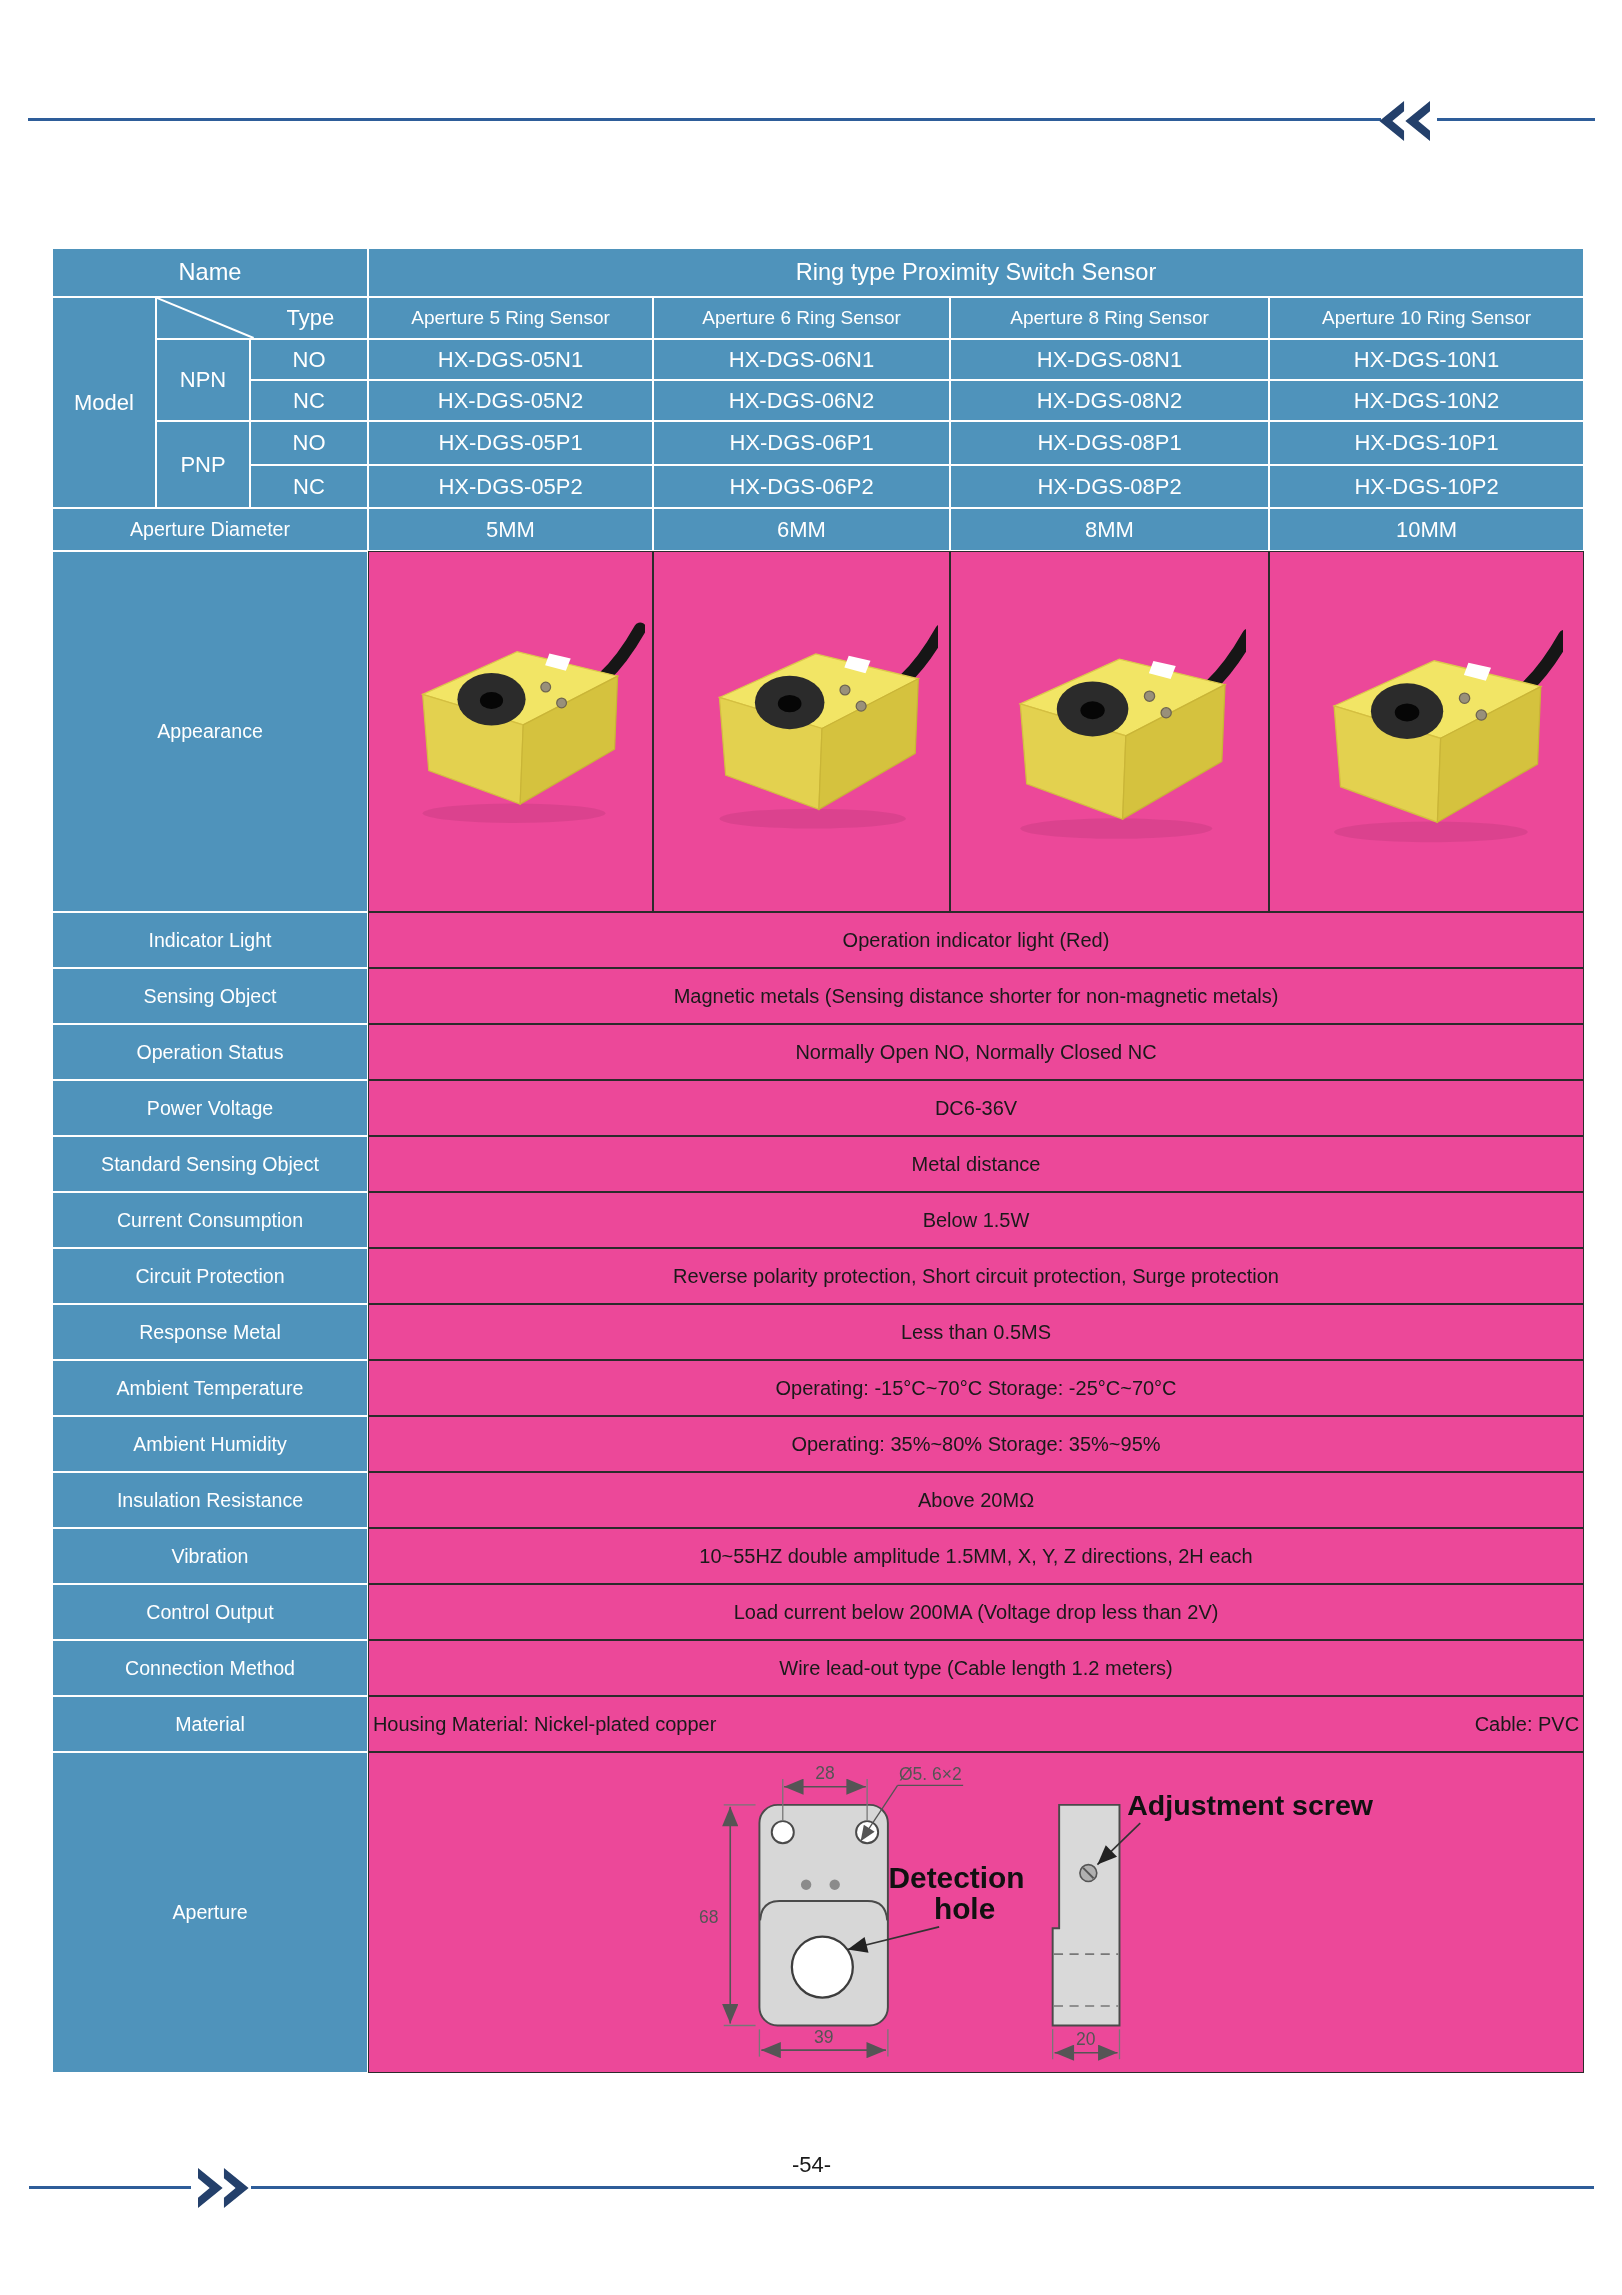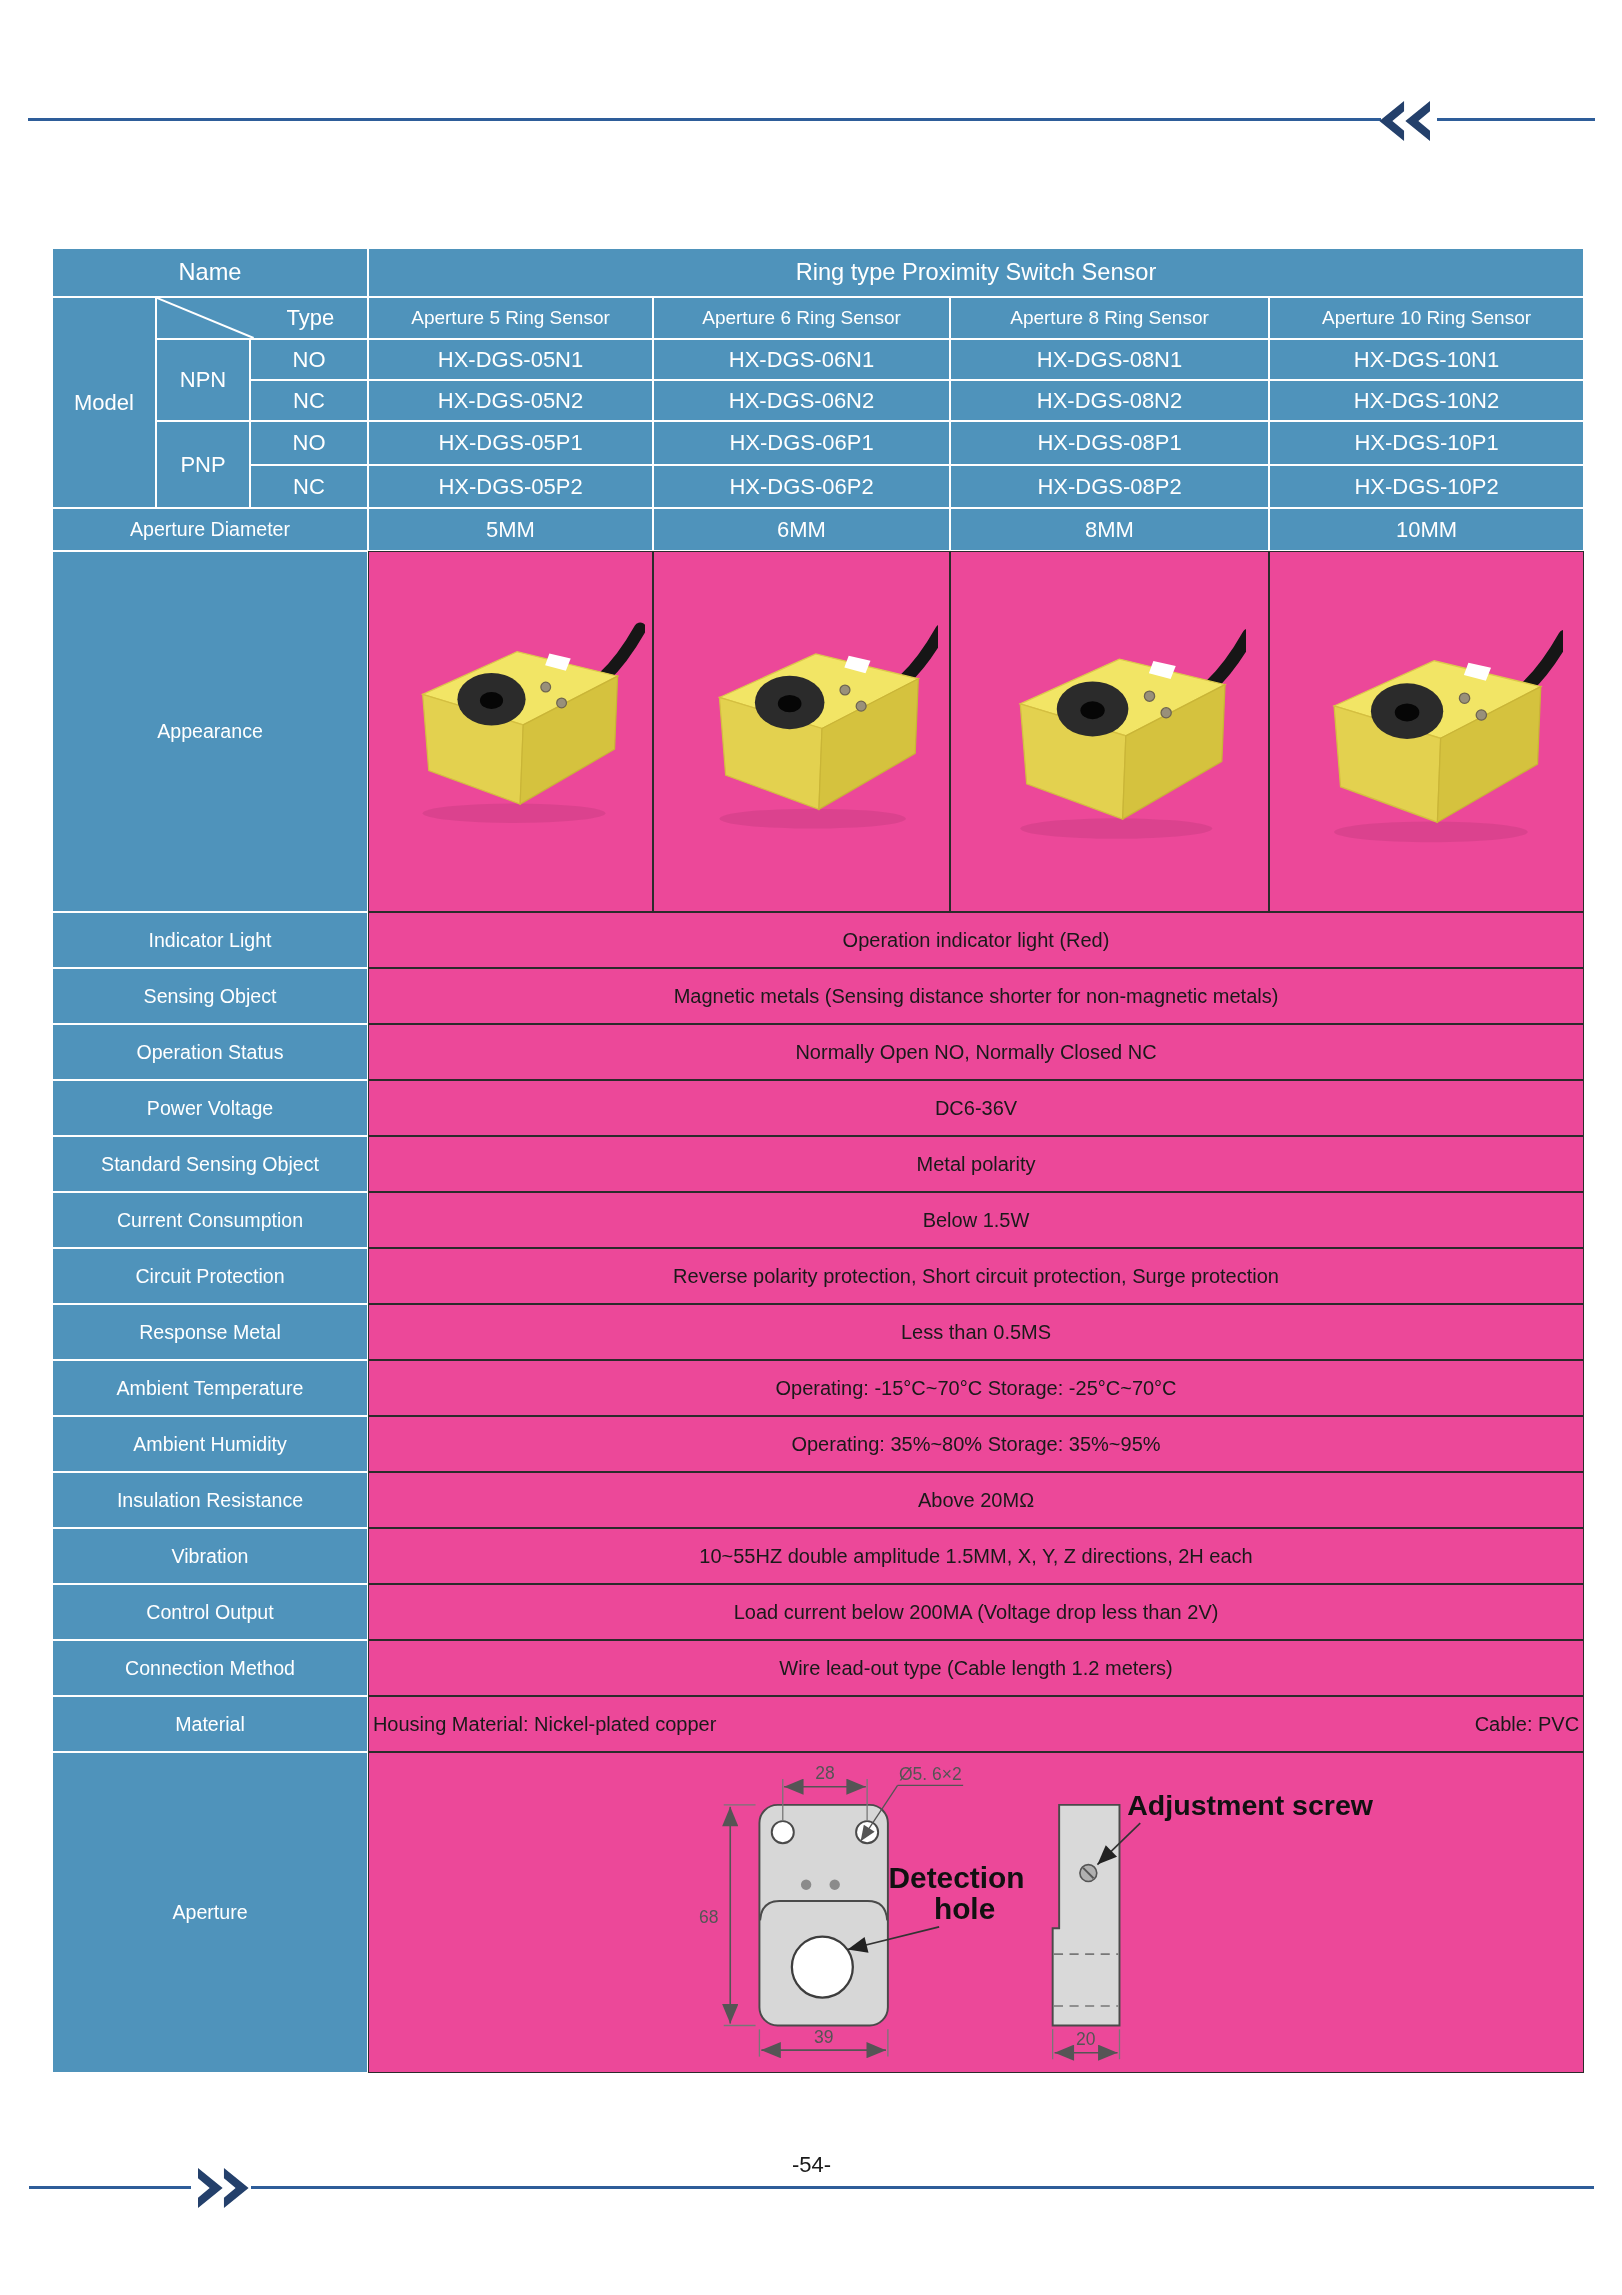--- a/index.html
+++ b/index.html
@@ -190,21 +190,21 @@
     <tr class="r-spec">
       <td class="b lab" colspan="3">Operation Status</td>
       <td class="w" colspan="4">Normally Open NO, Normally Closed NC</td>
     </tr>
     <tr class="r-spec">
       <td class="b lab" colspan="3">Power Voltage</td>
       <td class="w" colspan="4">DC6-36V</td>
     </tr>
     <tr class="r-spec">
       <td class="b lab" colspan="3">Standard Sensing Object</td>
-      <td class="w" colspan="4">Metal polarity</td>
+      <td class="w" colspan="4">Metal distance</td>
     </tr>
     <tr class="r-spec">
       <td class="b lab" colspan="3">Current Consumption</td>
       <td class="w" colspan="4">Below 1.5W</td>
     </tr>
     <tr class="r-spec">
       <td class="b lab" colspan="3">Circuit Protection</td>
       <td class="w" colspan="4">Reverse polarity protection, Short circuit protection, Surge protection</td>
     </tr>
     <tr class="r-spec">

